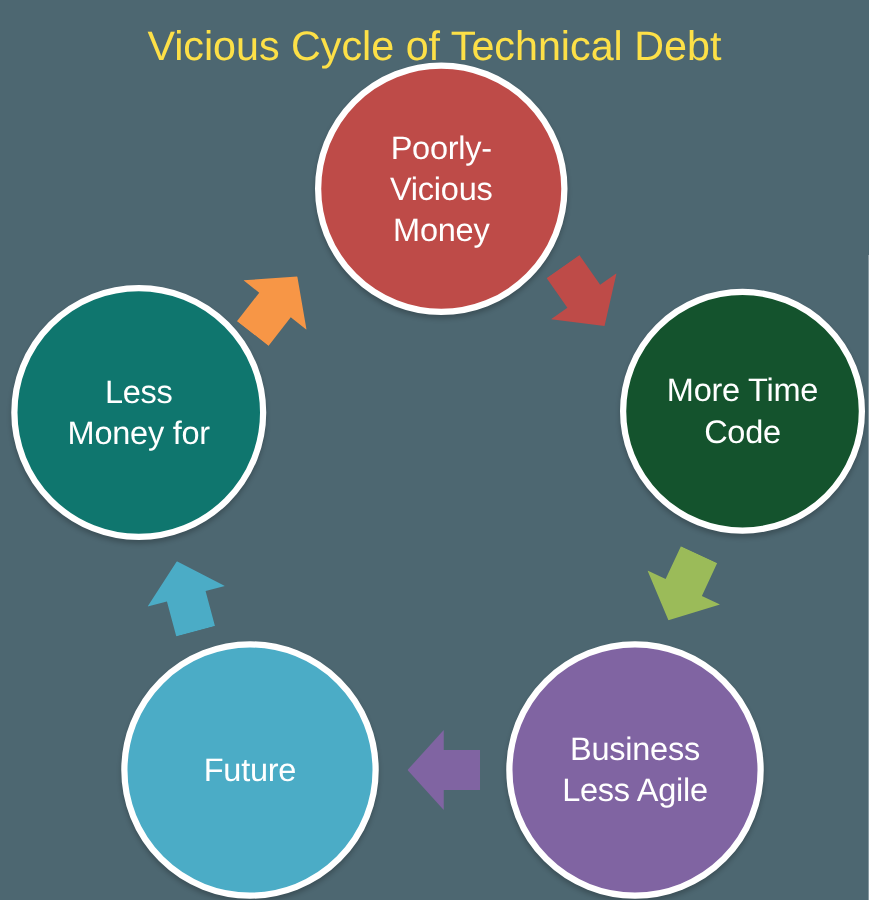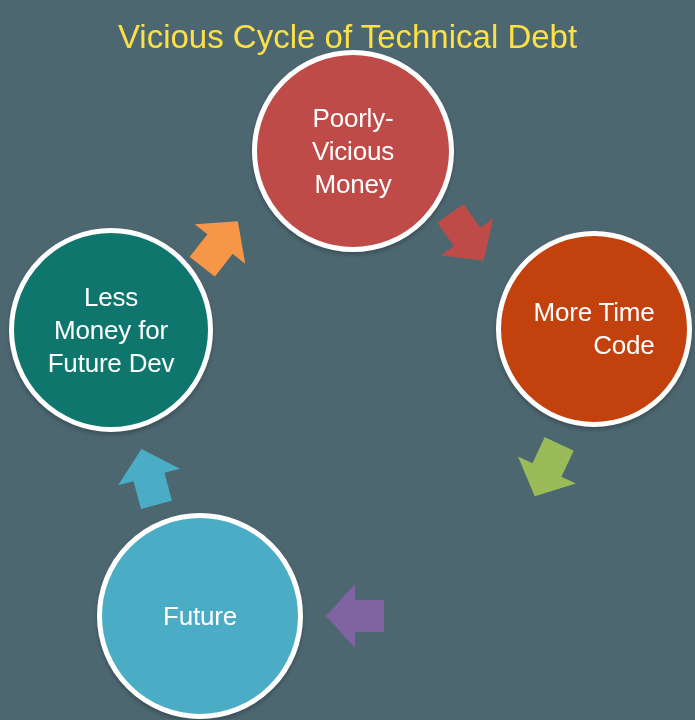--- a/index.html
+++ b/index.html
@@ -69,39 +69,44 @@
   <div class="diagram-title" style="color: #fde047; margin-top: 17px;">Vicious Cycle of Technical Debt</div>
 
   <div class="node node-red" style="background-color: rgb(190, 75, 72);">
     <div class="label">
       <span>Poorly-</span>
       <span>Vicious</span>
       <span>Money</span>
     </div>
   </div>
 
-  <div class="node node-green" style="background-color: #c2410c; text-align: right;">
+  <div class="node node-green" style="background-color: #14532d;">
     <div class="label">
       <span>More Time</span>
       <span>Code</span>
     </div>
   </div>
 
+  <div class="node node-purple" style="background-color: rgb(128, 100, 162);">
+    <div class="label">
+      <span>Business</span>
+      <span>Less Agile</span>
+    </div>
+  </div>
 
   <div class="node node-cyan" style="background-color: rgb(75, 172, 198);">
     <div class="label">
       <span>Future</span>
     </div>
   </div>
 
   <div class="node node-orange" style="background-color: #0f766e;">
     <div class="label">
       <span>Less</span>
       <span>Money for</span>
-      <span>Future Dev</span>
     </div>
   </div>
 
   <div class="arrow arrow-red">
     <svg viewBox="0 0 58 64">
       <polygon points="0,16 29,16 29,0 58,32 29,64 29,48 0,48" style="fill: rgb(190, 75, 72);"></polygon>
     </svg>
   </div>
 
   <div class="arrow arrow-green">

